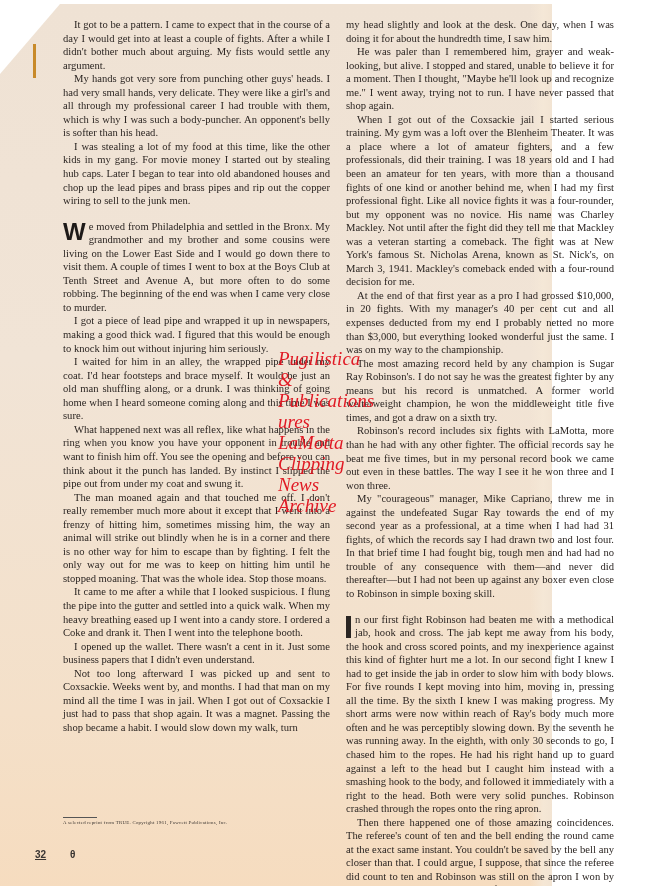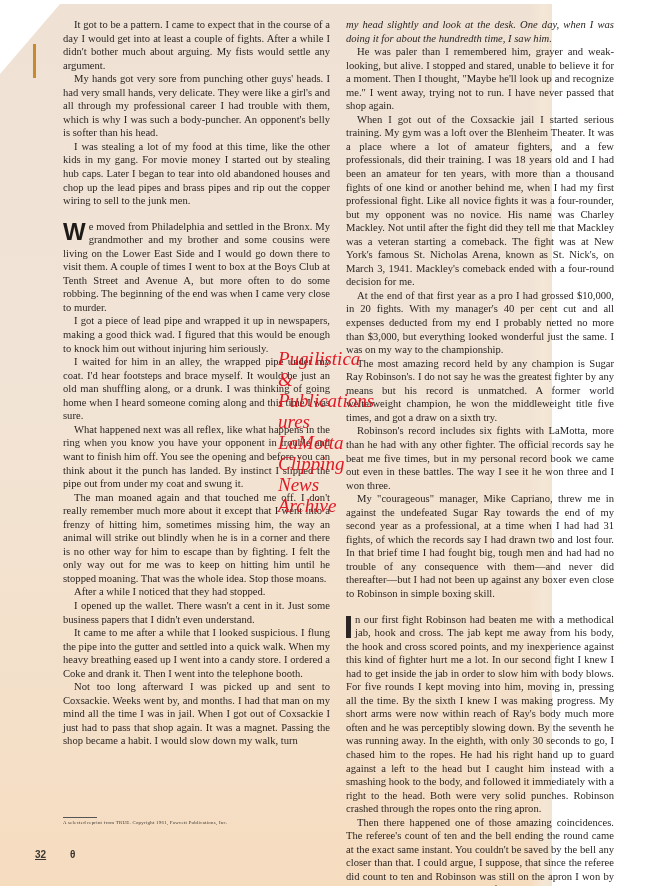--- a/index.html
+++ b/index.html
@@ -22,21 +22,21 @@
     background: #c88a2a;
   }
   .col {
     position: absolute; top: 14px;
     font-size: 10.6px; line-height: 13.55px; color: #2b2522;
     text-align: justify; hyphens: none;
   }
   .col-left { left: 63px; width: 267px; }
   .col-right { left: 346px; width: 268px; }
   .col p { margin: 0; text-indent: 11px; }
-  .col p.noindent { text-indent: 0; font-style: italic; }
+  .col p.noindent { text-indent: 0; }
   .col p.section { margin-top: 12px; text-indent: 0; }
   .dropcap {
     float: left; font-family: "Liberation Sans", "DejaVu Sans", sans-serif;
     font-weight: bold; font-size: 24px; line-height: 20px; margin: 2px 3px 0 0; color: #1e1a18;
   }
   .dropcap-i {
     float: left; width: 5px; height: 22px; background: #2a2522; margin: 3px 4px 0 0;
   }
   .footnote-rule {
     position: absolute; left: 63px; top: 813px; width: 34px; height: 1px; background: #555;
@@ -73,23 +73,22 @@
     <p>It got to be a pattern. I came to expect that in the course of a day I would get into at least a couple of fights. After a while I didn't bother much about arguing. My fists would settle any argument.</p>
     <p>My hands got very sore from punching other guys' heads. I had very small hands, very delicate. They were like a girl's and all through my professional career I had trouble with them, which is why I was such a body-puncher. An opponent's belly is softer than his head.</p>
     <p>I was stealing a lot of my food at this time, like the other kids in my gang. For movie money I started out by stealing hub caps. Later I began to tear into old abandoned houses and chop up the lead pipes and brass pipes and rip out the copper wiring to sell to the junk men.</p>
     <p class="section">
       <span class="dropcap">W</span><span>e moved from Philadelphia and settled in the Bronx. My grandmother and my brother and some cousins were living on the Lower East Side and I would go down there to visit them. A couple of times I went to box at the Boys Club at Tenth Street and Avenue A, but more often to do some robbing. The beginning of the end was when I came very close to murder.</span>
     </p>
     <p>I got a piece of lead pipe and wrapped it up in newspapers, making a good thick wad. I figured that this would be enough to knock him out without injuring him seriously.</p>
     <p>I waited for him in an alley, the wrapped pipe under my coat. I'd hear footsteps and brace myself. It would be just an old man shuffling along, or a drunk. I was thinking of going home when I heard someone coming along and this time I was sure.</p>
     <p>What happened next was all reflex, like what happens in the ring when you know you have your opponent in trouble and want to finish him off. You see the opening and before you can think about it the punch has landed. By instinct I slipped the pipe out from under my coat and swung it.</p>
     <p>The man moaned again and that touched me off. I don't really remember much more about it except that I went into a frenzy of hitting him, sometimes missing him, the way an animal will strike out blindly when he is in a corner and there is no other way for him to escape than by fighting. I felt the only way out for me was to keep on hitting him until he stopped moaning. That was the whole idea. Stop those moans.</p>
-    <p>After a while I noticed that they had stopped.</p>
+    <p>It came to me after a while that I looked suspicious. I flung the pipe into the gutter and settled into a quick walk. When my heavy breathing eased up I went into a candy store. I ordered a Coke and drank it. Then I went into the telephone booth.</p>
     <p>I opened up the wallet. There wasn't a cent in it. Just some business papers that I didn't even understand.</p>
-    <p>It came to me after a while that I looked suspicious. I flung the pipe into the gutter and settled into a quick walk. When my heavy breathing eased up I went into a candy store. I ordered a Coke and drank it. Then I went into the telephone booth.</p>
     <p>Not too long afterward I was picked up and sent to Coxsackie. Weeks went by, and months. I had that man on my mind all the time I was in jail. When I got out of Coxsackie I just had to pass that shop again. It was a magnet. Passing the shop became a habit. I would slow down my walk, turn</p>
   </div>
 
   <div class="col col-right">
     <p class="noindent">my head slightly and look at the desk. One day, when I was doing it for about the hundredth time, I saw him.</p>
     <p>He was paler than I remembered him, grayer and weak-looking, but alive. I stopped and stared, unable to believe it for a moment. Then I thought, "Maybe he'll look up and recognize me." I went away, trying not to run. I have never passed that shop again.</p>
     <p>When I got out of the Coxsackie jail I started serious training. My gym was a loft over the Blenheim Theater. It was a place where a lot of amateur fighters, and a few professionals, did their training. I was 18 years old and I had been an amateur for ten years, with more than a thousand fights of one kind or another behind me, when I had my first professional fight. Like all novice fights it was a four-rounder, but my opponent was no novice. His name was Charley Mackley. Not until after the fight did they tell me that Mackley was a veteran starting a comeback. The fight was at New York's famous St. Nicholas Arena, known as St. Nick's, on March 3, 1941. Mackley's comeback ended with a four-round decision for me.</p>
     <p>At the end of that first year as a pro I had grossed $10,000, in 20 fights. With my manager's 40 per cent cut and all expenses deducted from my end I probably netted no more than $3,000, but everything looked wonderful just the same. I was on my way to the championship.</p>
     <p>The most amazing record held by any champion is Sugar Ray Robinson's. I do not say he was the greatest fighter by any means but his record is unmatched. A former world welterweight champion, he won the middleweight title five times, and got a draw on a sixth try.</p>
     <p>Robinson's record includes six fights with LaMotta, more than he had with any other fighter. The official records say he beat me five times, but in my personal record book we came out even in these battles. The way I see it he won three and I won three.</p>

